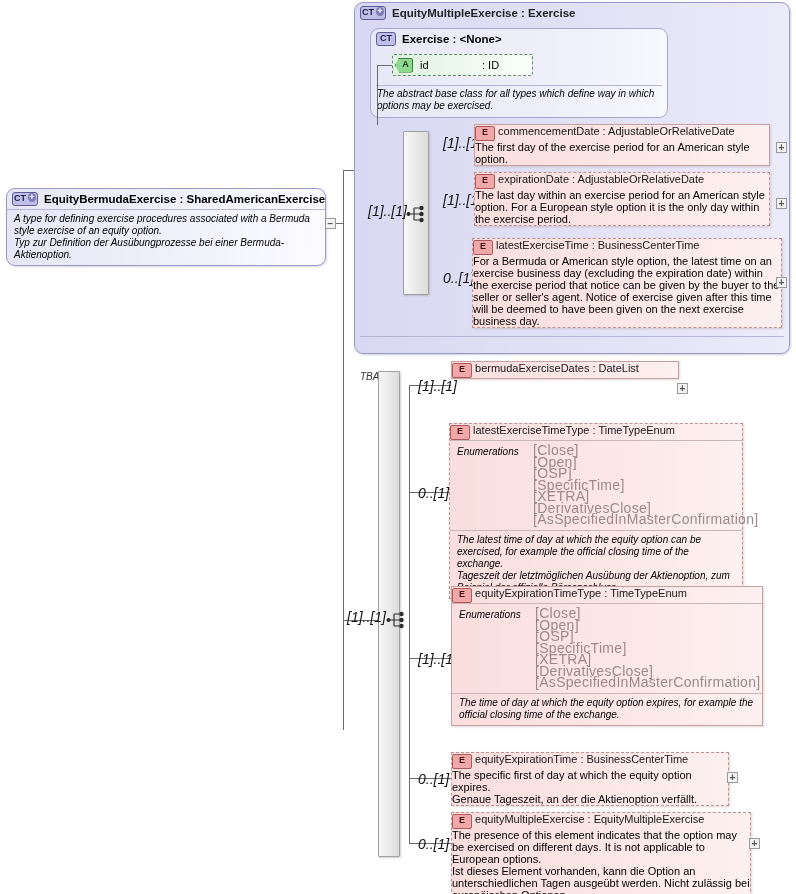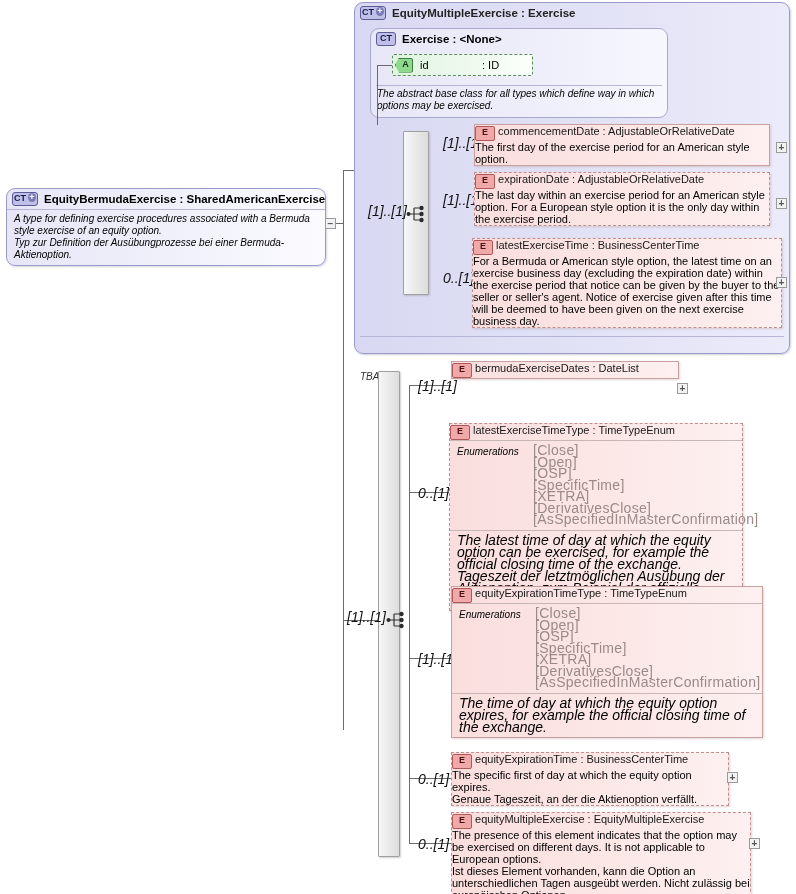--- a/index.html
+++ b/index.html
@@ -105,21 +105,21 @@
     width:20px; height:15px; font-size:9px;
     background:#f0a8a8; border:1px solid #b05858; color:#4a1414;
     border-radius:2px;
   }
 
   
   .enums { display:flex; padding:4px 7px 4px 7px; border-top:1px solid #c9b7b7; }
   .enums .lbl { font-style:italic; font-size:10px; width:76px; flex:none; padding-top:1px; }
   .enums .vals { font-size:14px; line-height:11.5px; color:#9a8a8a; letter-spacing:.3px; }
   .el .desc2 {
-    font-style:italic; font-size:14px; line-height:12px;
+    font-style:italic; font-size:10px; line-height:12px;
     padding:3px 7px 4px 7px; border-top:1px solid #c9b7b7;
   }
 
   
   .card {
     position:absolute; font-style:italic; font-size:14px;
     color:#111; white-space:nowrap;
   }
 
   

